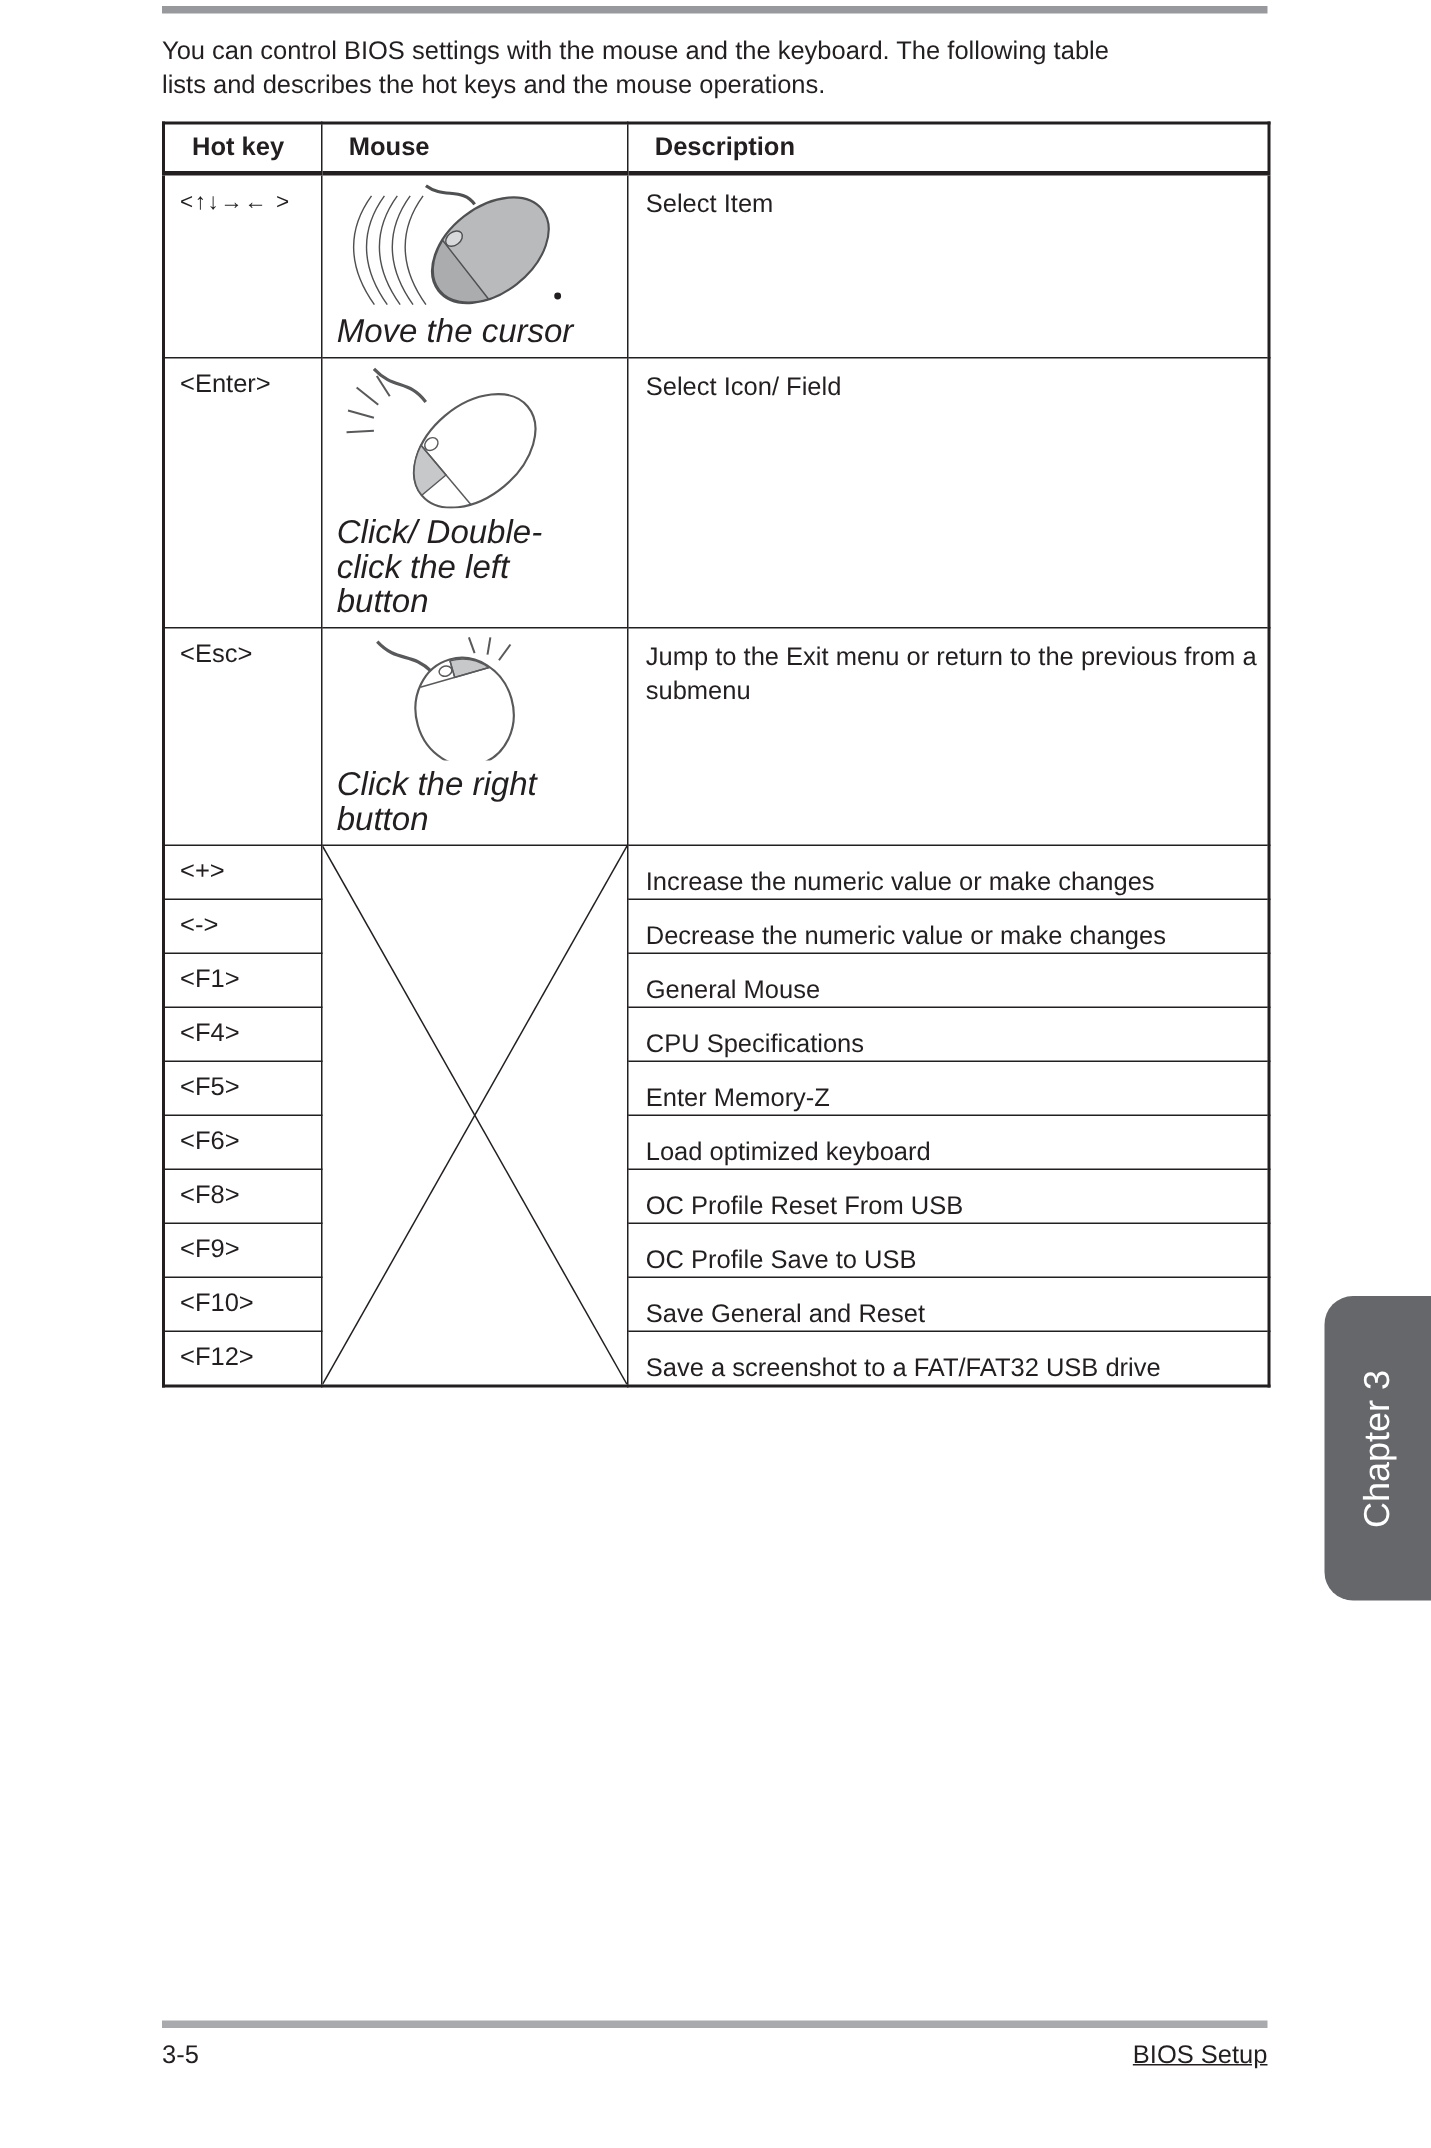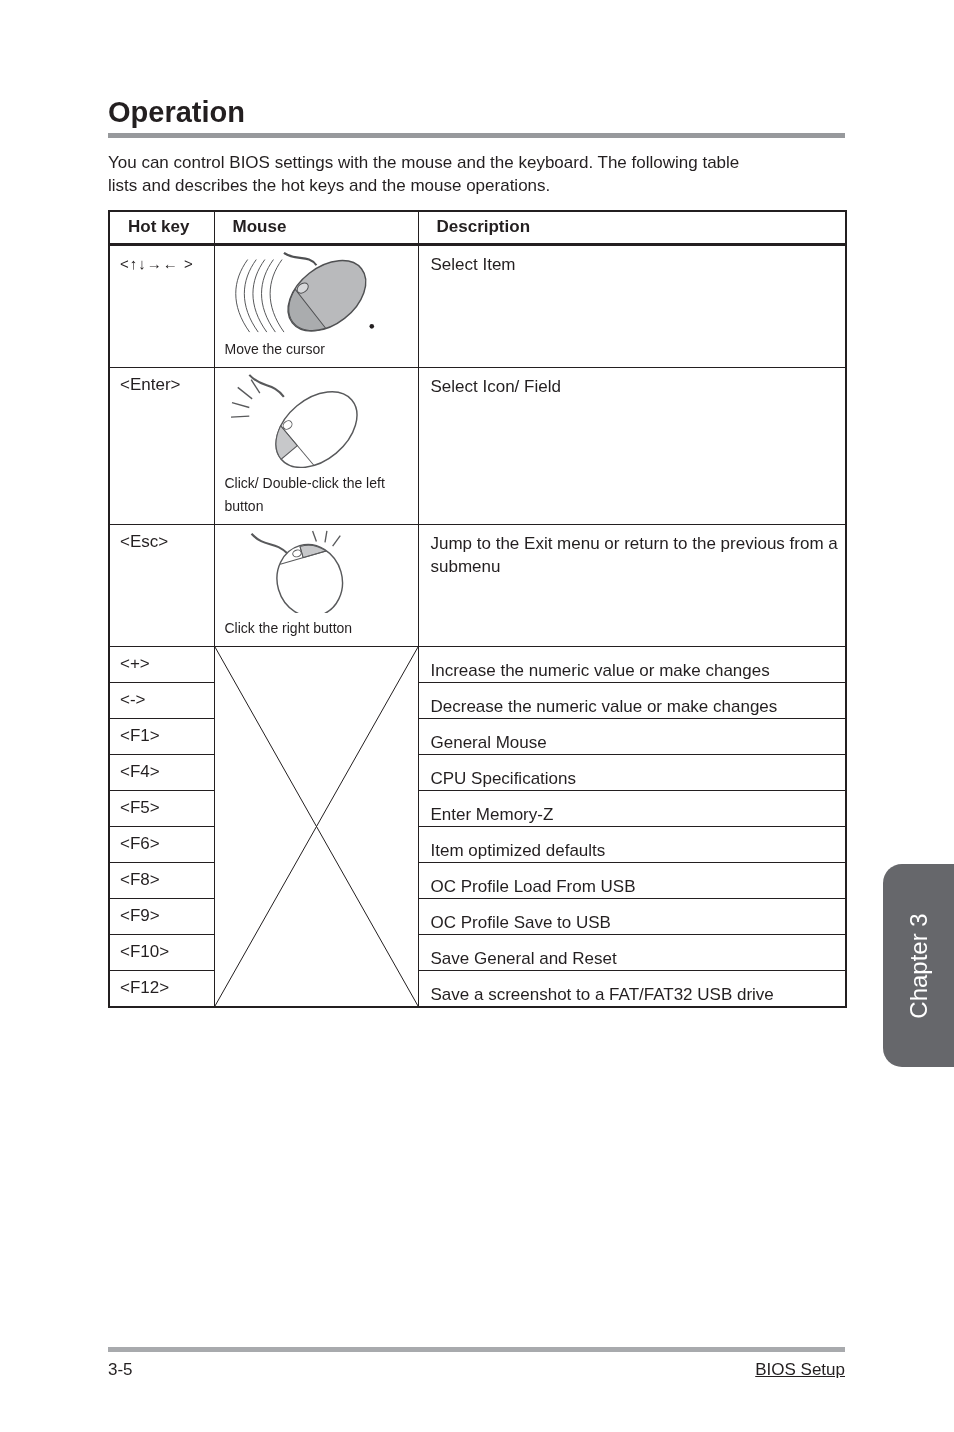--- a/index.html
+++ b/index.html
@@ -35,21 +35,21 @@
   tr.r-esc   { height:120px; }
   tr.r-key   { height:33px; }
   tr.r-key td.key  { vertical-align:middle; padding-top:0; }
   tr.r-key td.desc { vertical-align:middle; padding-top:12px; }
   td.key.arrows { font-size:15px; letter-spacing:1px; padding-top:9px; }
 
   td.mouse-cell { padding:4px 4px 6px 10px; }
   .mouse-fig { height:84px; }
   tr.r-enter .mouse-fig { height:96px; }
   tr.r-esc   .mouse-fig { height:84px; }
-  .mouse-caption { font-size:14px; line-height:23px; max-width:176px; margin-top:4px; }
+  .mouse-caption { font-size:22px; line-height:23px; max-width:176px; margin-top:4px;font-style:italic; }
 
   td.x-cell { position:relative; padding:0; }
   td.x-cell svg { position:absolute; inset:0; width:100%; height:100%; display:block; }
 
   .chapter-tab {
     position:absolute; right:0; top:864px; width:71px; height:203px;
     background:#66676b; border-radius:19px 0 0 19px;
   }
   .chapter-tab span {
     position:absolute; top:50%; left:50%;
@@ -63,21 +63,20 @@
   .footer-text .section  { position:absolute; right:0;text-decoration:underline; }
 
   svg .ln  { stroke:#4f5052; fill:none; }
   svg .ln2 { stroke:#58595b; fill:none; }
 </style>
 </head>
 <body>
 
 <div class="content">
 
-  <div class="page-title">Operation</div>
   <div class="title-rule"></div>
 
   <div class="intro">
     <span>You can control BIOS settings with the mouse and the keyboard. The following table</span>
     <span>lists and describes the hot keys and the mouse operations.</span>
   </div>
 
   <table class="hotkeys">
     <colgroup>
         <col class="c1">
@@ -183,25 +182,25 @@
     <tr class="r-key">
       <td class="key">&lt;F4&gt;</td>
       <td class="desc">CPU Specifications</td>
     </tr>
     <tr class="r-key">
       <td class="key">&lt;F5&gt;</td>
       <td class="desc">Enter Memory-Z</td>
     </tr>
     <tr class="r-key">
       <td class="key">&lt;F6&gt;</td>
-      <td class="desc">Item optimized defaults</td>
+      <td class="desc">Load optimized keyboard</td>
     </tr>
     <tr class="r-key">
       <td class="key">&lt;F8&gt;</td>
-      <td class="desc">OC Profile Load From USB</td>
+      <td class="desc">OC Profile Reset From USB</td>
     </tr>
     <tr class="r-key">
       <td class="key">&lt;F9&gt;</td>
       <td class="desc">OC Profile Save to USB</td>
     </tr>
     <tr class="r-key">
       <td class="key">&lt;F10&gt;</td>
       <td class="desc">Save General and Reset</td>
     </tr>
     <tr class="r-key">

